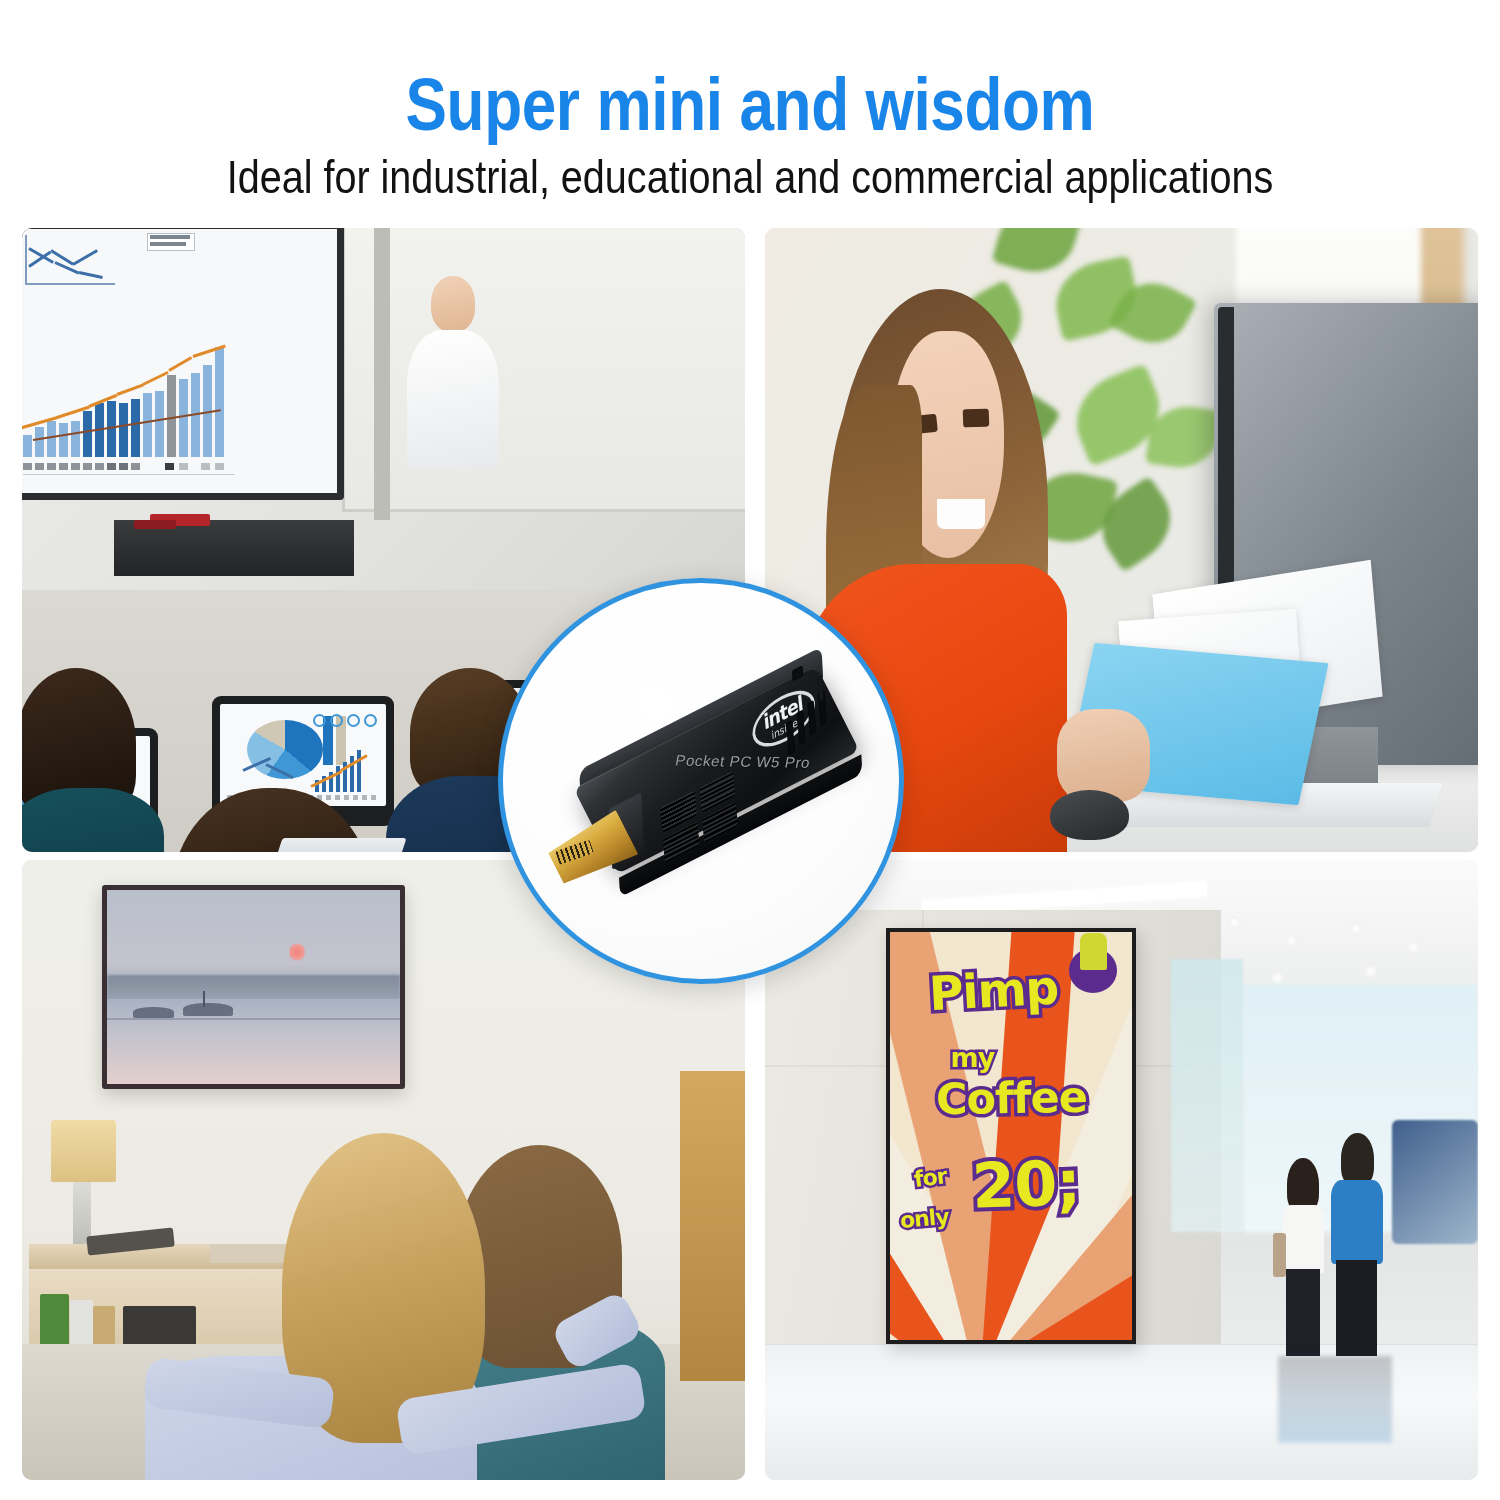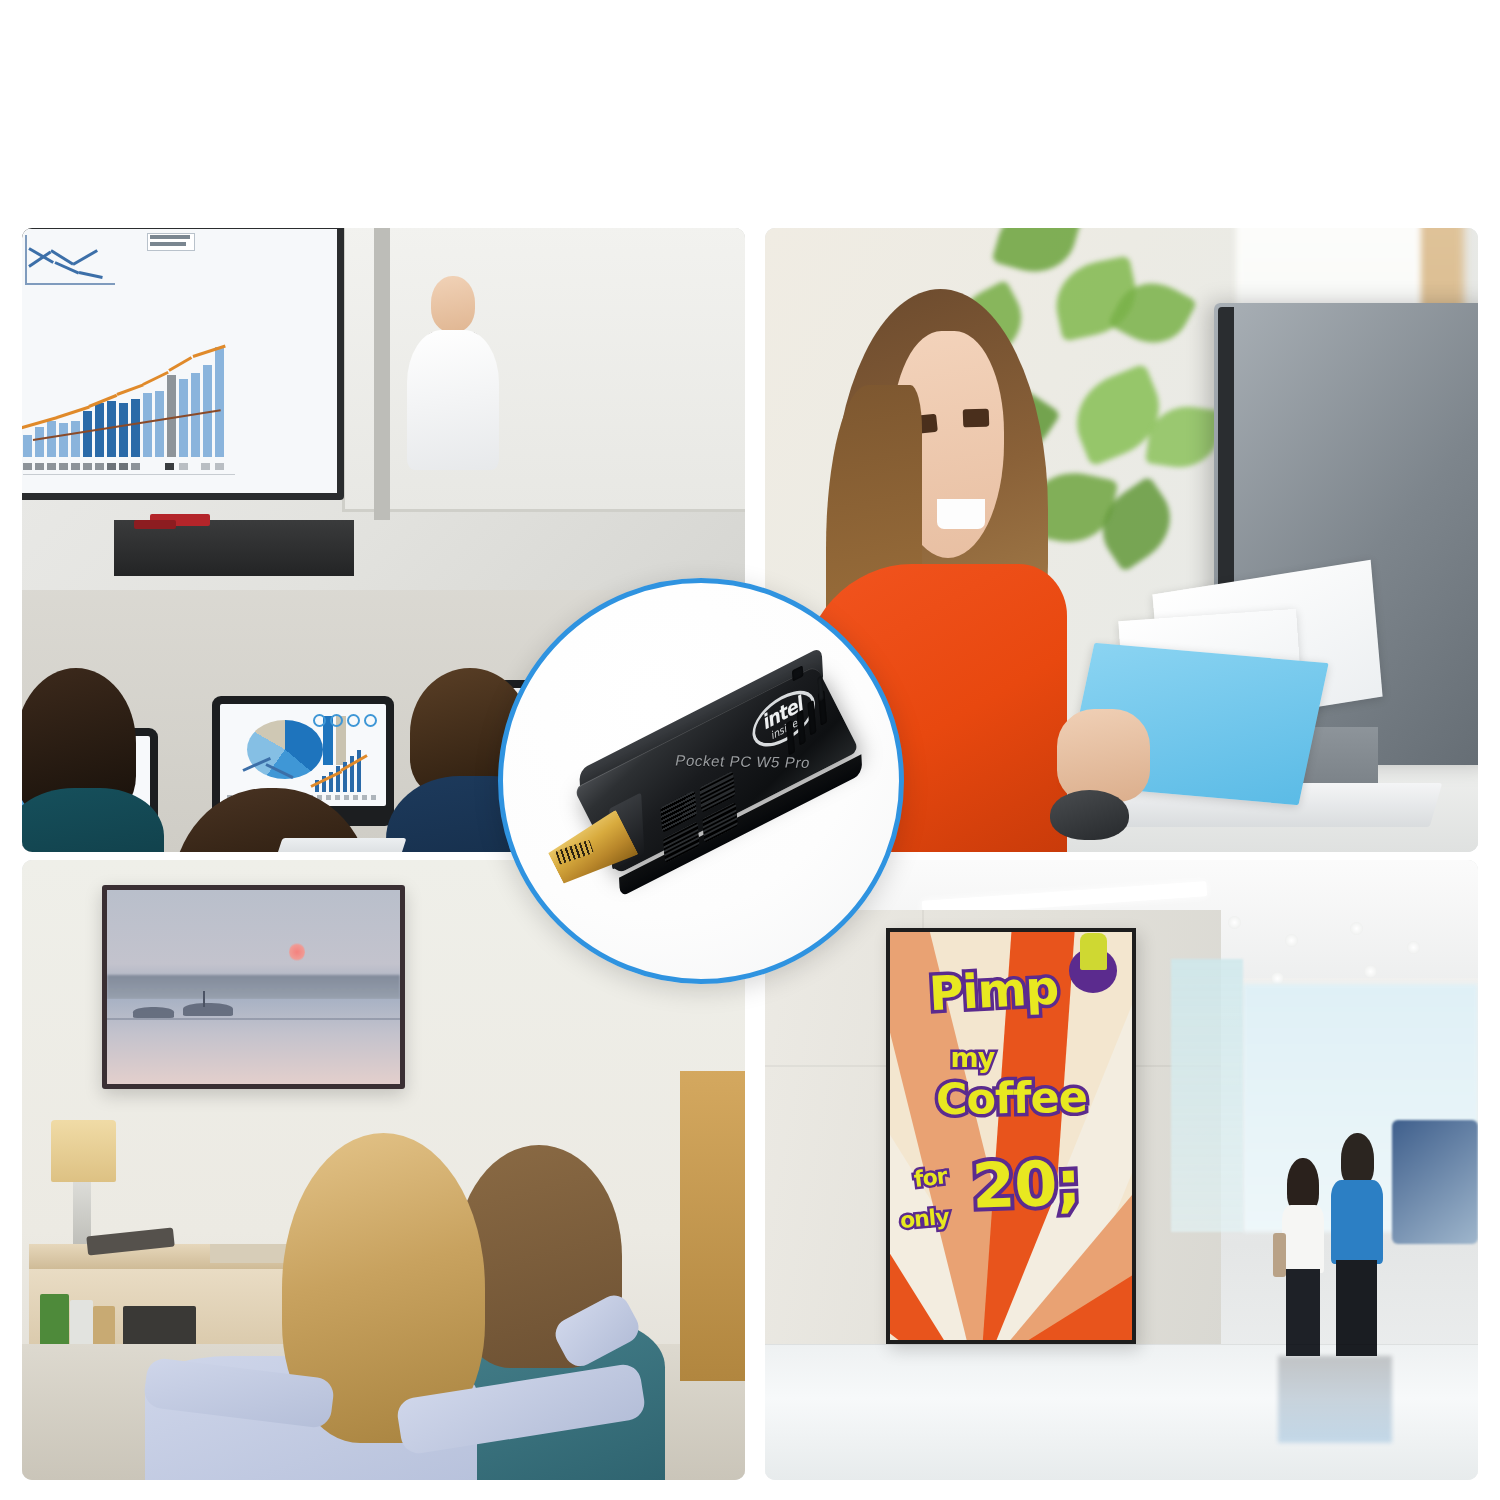--- a/index.html
+++ b/index.html
@@ -244,20 +244,24 @@
     background:repeating-linear-gradient(90deg,#2e2410 0 2px,#d4ab45 2px 5px);
     transform:rotate(8deg); border-radius:2px; }
   .hdmi-neck { position:absolute; left:58px; top:58px; width:36px; height:56px;
     background:linear-gradient(170deg,#3a3d41,#16181b); transform:skewX(-24deg); border-radius:3px; }
 </style>
 </head>
 <body>
 
 <div class="page">
 
+  <div class="header">
+    <div class="title">Super mini and wisdom</div>
+    <div class="subtitle">Ideal for industrial, educational and commercial applications</div>
+  </div>
 
   <div class="panel" id="panel-education">
     <div class="scene">
       <div class="edu-bg"></div>
       <div class="edu-wall"></div>
       <div class="edu-whiteboard"></div>
       <div class="edu-pillar" style="left:352px;"></div>
 
       <div class="edu-board">
         <div class="edu-board-screen">

